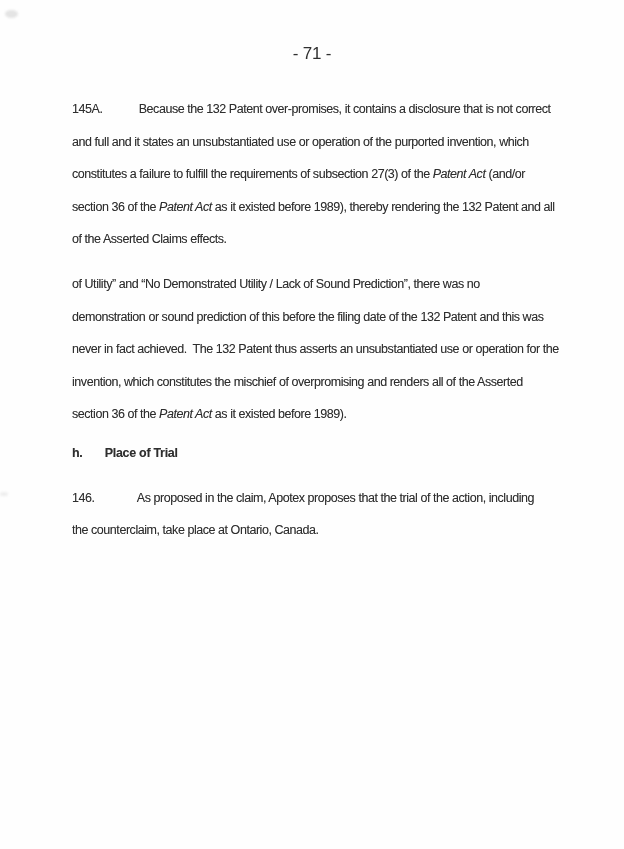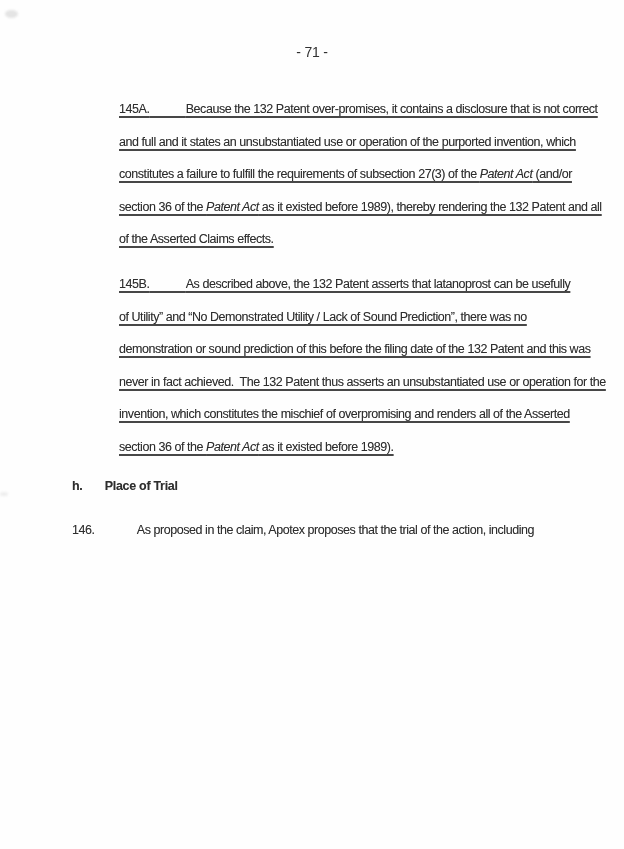--- a/index.html
+++ b/index.html
@@ -15,44 +15,42 @@
     overflow: hidden;
     font-family: "Liberation Sans", sans-serif;
     color: #2e2e2e;
   }
   .page-number {
     position: absolute;
     top: 44px;
     left: 0;
     right: 0;
     text-align: center;
-    font-size: 14px;
+    font-size: 17px;
     letter-spacing: -0.2px;
     color: #303030;
   }
   .text-block {
     position: absolute;
     left: 72px;
     top: 93px;
     width: 480px;
     font-size: 12.5px;
     letter-spacing: -0.45px;
     text-shadow: 0 0 0.5px rgba(45,45,45,0.35);
   }
   .block { margin: 0 0 12px 0; }
   .line {
     line-height: 32.6px;
     white-space: pre;
   }
   .underlined .line {
-    text-decoration: underline;
     text-decoration-color: #474747;
     text-decoration-thickness: 1.5px;
     text-underline-offset: 3px;
-    margin-left: 47px;
   }
   .heading {
     font-weight: bold;
     margin-top: -6px;
     margin-bottom: 12px;
     letter-spacing: -0.3px;
   }
   .italic { font-style: italic; text-align: center; }
   .num { }
   .tabgap { }
@@ -79,27 +77,27 @@
   <div class="page-number">- 71 -</div>
   <div class="text-block" id="content-root">
       <div class="block paragraph underlined">
         <div class="line"><span class="num">145A.</span><span class="tabgap">&nbsp;&nbsp;&nbsp;&nbsp;&nbsp;&nbsp;&nbsp;&nbsp;&nbsp;&nbsp;&nbsp;&nbsp;</span><span class="seg">Because the 132 Patent over-promises, it contains a disclosure that is not correct</span></div>
         <div class="line"><span class="seg">and full and it states an unsubstantiated use or operation of the purported invention, which</span></div>
         <div class="line"><span class="seg">constitutes a failure to fulfill the requirements of subsection 27(3) of the </span><span class="seg italic">Patent Act</span><span class="seg"> (and/or</span></div>
         <div class="line"><span class="seg">section 36 of the </span><span class="seg italic">Patent Act</span><span class="seg"> as it existed before 1989), thereby rendering the 132 Patent and all</span></div>
         <div class="line"><span class="seg">of the Asserted Claims effects.</span></div>
       </div>
       <div class="block paragraph underlined">
-        <div class="line"><span class="num">145B.</span><span class="tabgap">&nbsp;&nbsp;&nbsp;&nbsp;&nbsp;&nbsp;&nbsp;&nbsp;&nbsp;&nbsp;&nbsp;&nbsp;</span><span class="seg">As described above, the 132 Patent asserts that latanoprost can be usefully</span></div>
         <div class="line"><span class="seg">of Utility” and “No Demonstrated Utility / Lack of Sound Prediction”, there was no</span></div>
         <div class="line"><span class="seg">demonstration or sound prediction of this before the filing date of the 132 Patent and this was</span></div>
         <div class="line"><span class="seg">never in fact achieved.  The 132 Patent thus asserts an unsubstantiated use or operation for the</span></div>
         <div class="line"><span class="seg">invention, which constitutes the mischief of overpromising and renders all of the Asserted</span></div>
         <div class="line"><span class="seg">section 36 of the </span><span class="seg italic">Patent Act</span><span class="seg"> as it existed before 1989).</span></div>
       </div>
       <div class="block heading">
         <div class="line"><span class="num">h.</span><span class="tabgap">&nbsp;&nbsp;&nbsp;&nbsp;&nbsp;&nbsp;&nbsp;</span><span class="seg">Place of Trial</span></div>
       </div>
       <div class="block paragraph">
         <div class="line"><span class="num">146.</span><span class="tabgap">&nbsp;&nbsp;&nbsp;&nbsp;&nbsp;&nbsp;&nbsp;&nbsp;&nbsp;&nbsp;&nbsp;&nbsp;&nbsp;&nbsp;</span><span class="seg">As proposed in the claim, Apotex proposes that the trial of the action, including</span></div>
+        <div class="line"><span class="seg">the counterclaim, take place at Ontario, Canada.</span></div>
       </div>
     </div>
 </div>
 
 </body></html>

